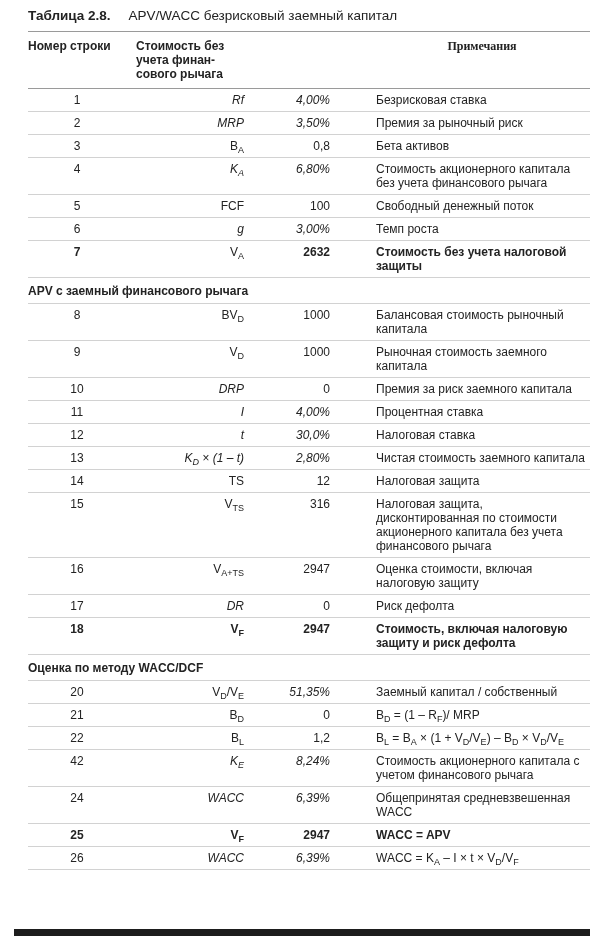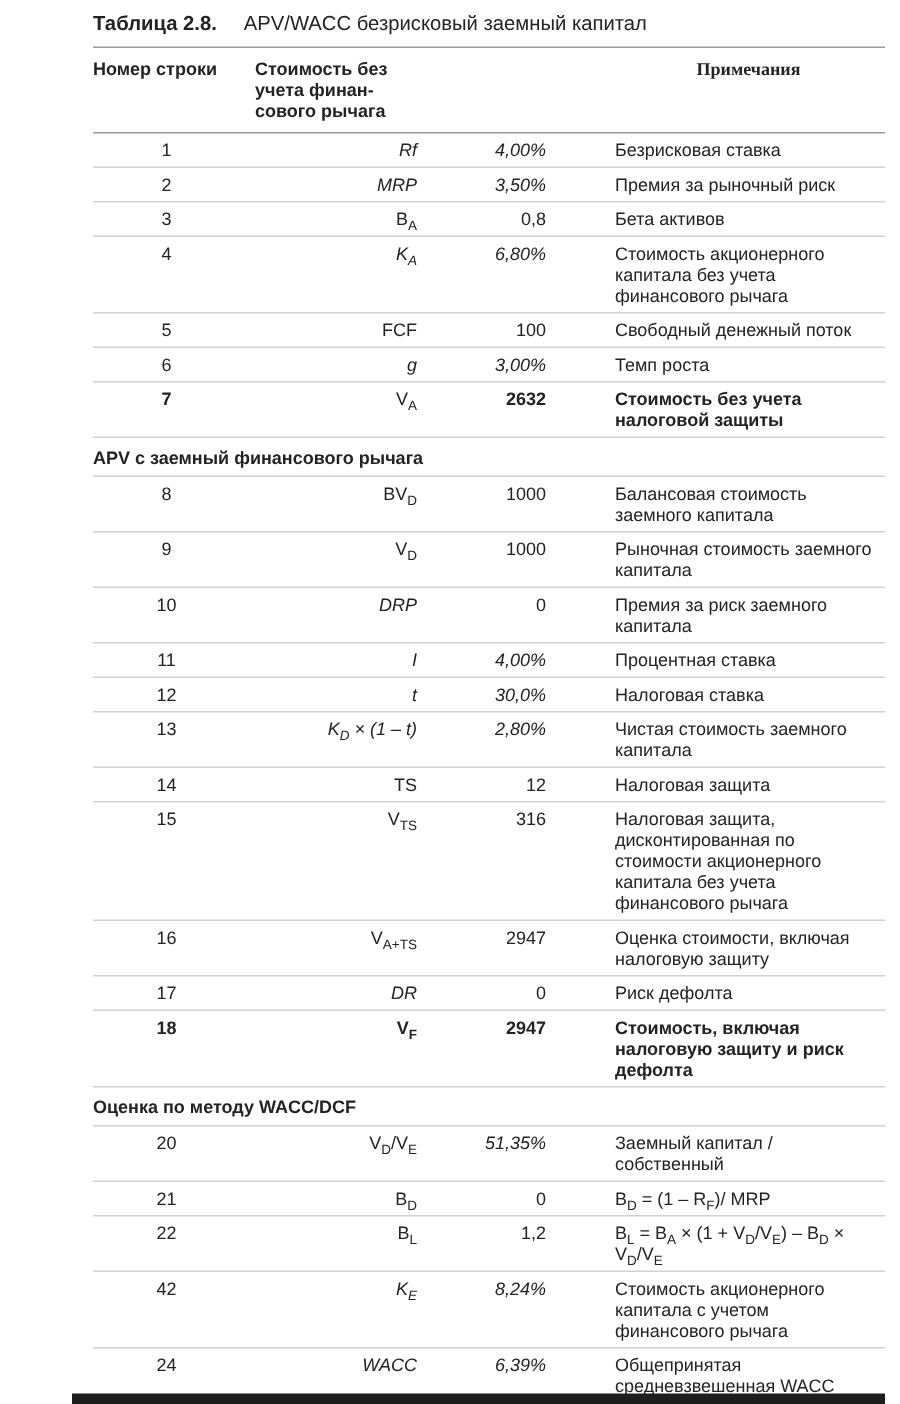--- a/index.html
+++ b/index.html
@@ -6,21 +6,21 @@
   html, body { margin: 0; padding: 0; }
   body {
     width: 600px; height: 936px;
     background: #ffffff;
     color: #232323;
     font-family: "Liberation Sans", "DejaVu Sans", sans-serif;
     font-size: 12px;
     overflow: hidden;
     position: relative;
   }
-  .page { padding: 5px 10px 0 28px; position: relative; height: 100%; margin-left: 34px; }
+  .page { padding: 5px 10px 0 28px; position: relative; height: 100%; }
   .caption { font-size: 13.5px; margin: 3px 0 8px 0; }
   .caption-label { font-weight: bold; padding-right: 18px; }
   .grid { border-top: 1px solid #9a9a9a; }
   .header-row {
     display: flex; align-items: flex-start;
     border-bottom: 1px solid #9a9a9a;
     padding: 7px 0 7px;
     font-weight: bold;
   }
   .row {
@@ -106,21 +106,21 @@
           <div class="cell col-num bold">7</div>
           <div class="cell col-sym">V<sub>A</sub></div>
           <div class="cell col-val bold">2632</div>
           <div class="cell col-note bold">Стоимость без учета налоговой защиты</div>
         </div>
         <div class="section-row">APV с заемный финансового рычага</div>
         <div class="row">
           <div class="cell col-num">8</div>
           <div class="cell col-sym">BV<sub>D</sub></div>
           <div class="cell col-val">1000</div>
-          <div class="cell col-note">Балансовая стоимость заемного капитала</div>
+          <div class="cell col-note">Балансовая стоимость рыночный капитала</div>
         </div>
         <div class="row">
           <div class="cell col-num">9</div>
           <div class="cell col-sym">V<sub>D</sub></div>
           <div class="cell col-val">1000</div>
           <div class="cell col-note">Рыночная стоимость заемного капитала</div>
         </div>
         <div class="row">
           <div class="cell col-num">10</div>
           <div class="cell col-sym italic">DRP</div>

